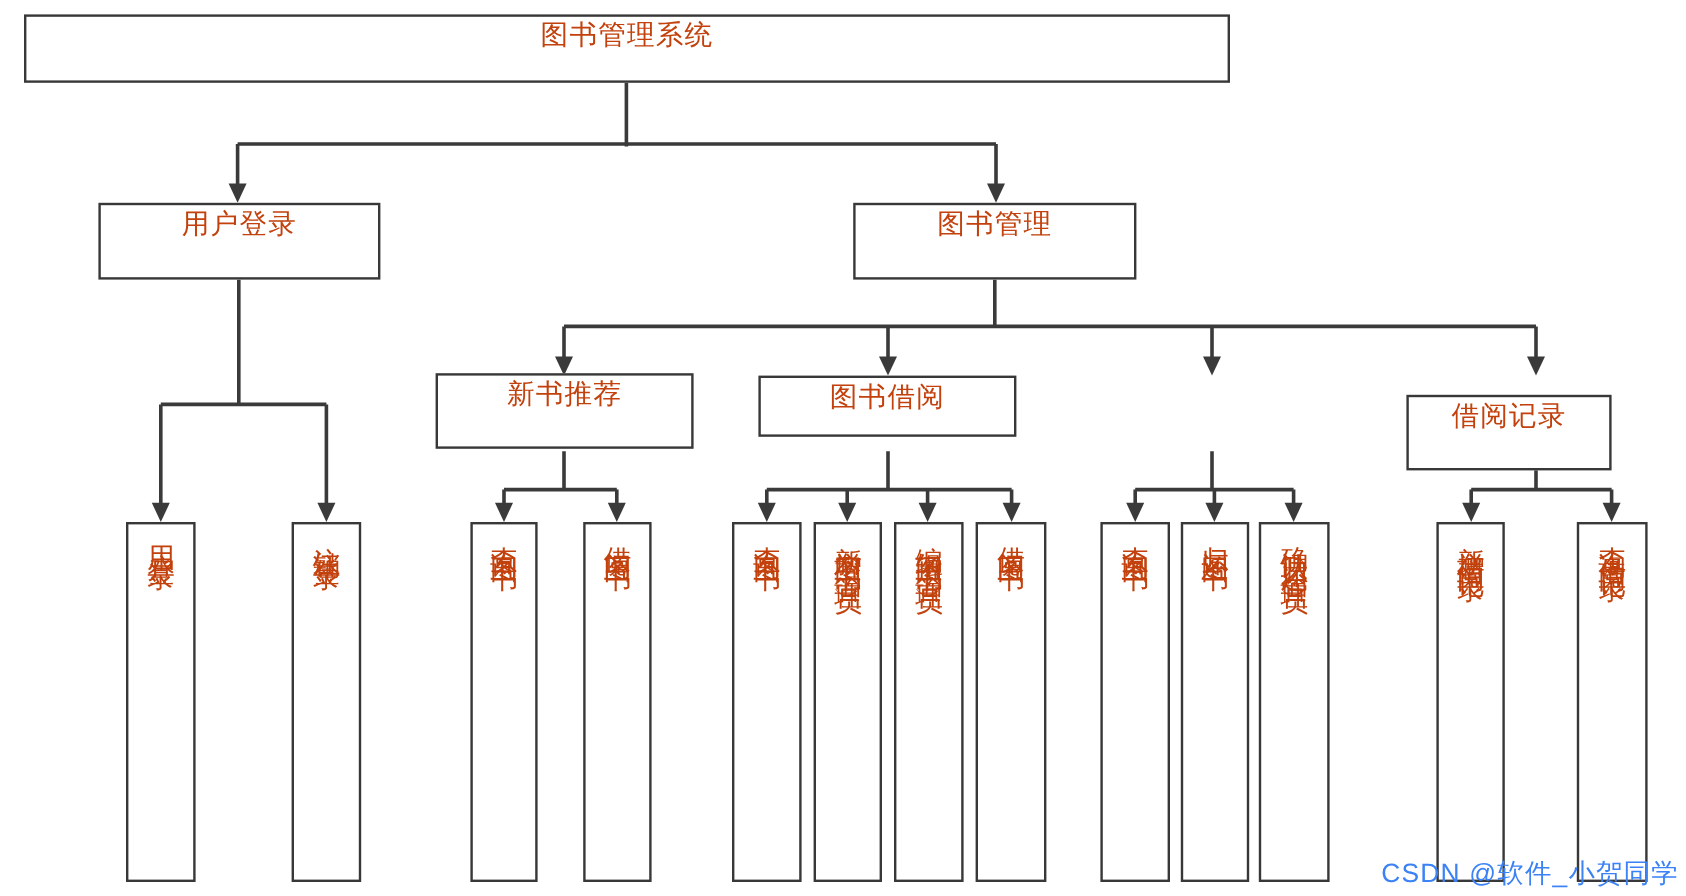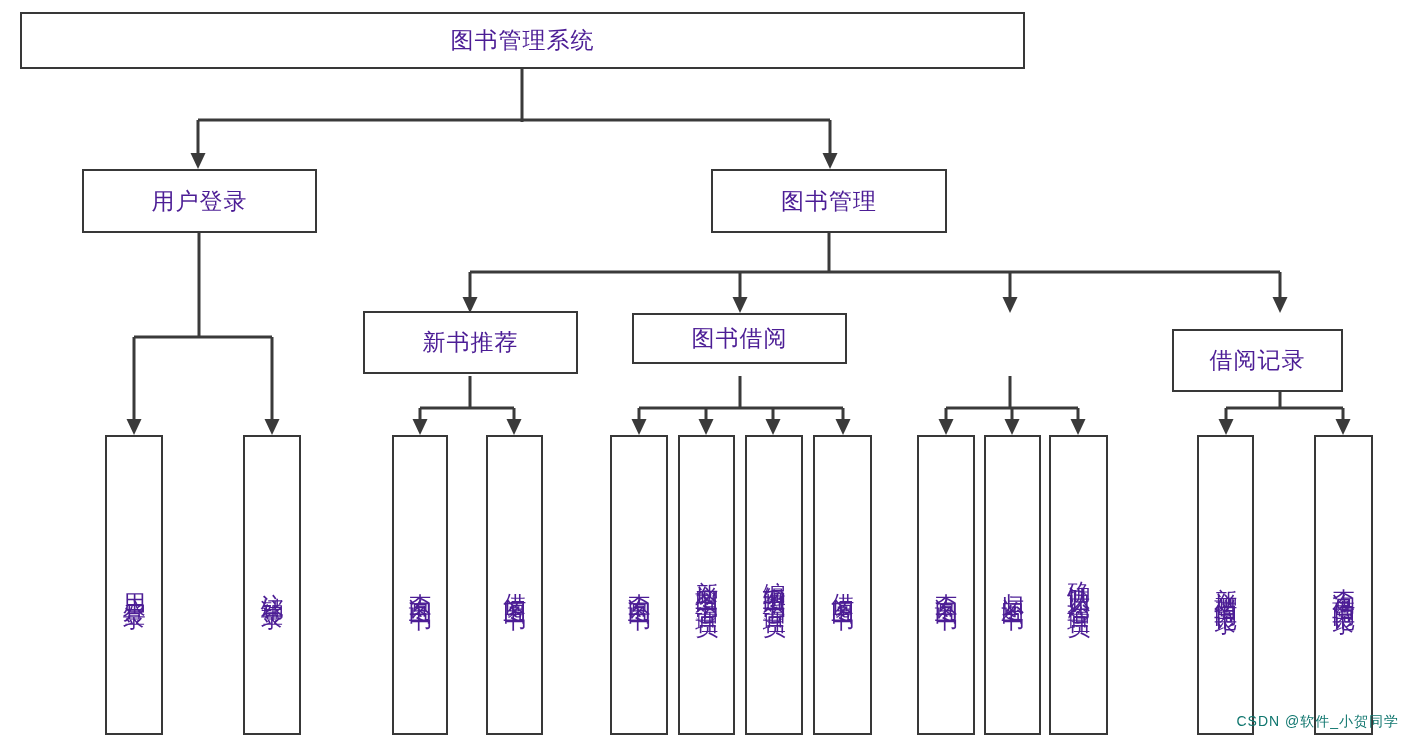--- a/index.html
+++ b/index.html
@@ -3,31 +3,31 @@
 <meta charset="utf-8">
 <style>
   html,body{margin:0;padding:0;background:#ffffff;}
   .canvas{
     position:relative;width:1405px;height:747px;background:#ffffff;overflow:hidden;
     font-family:"Liberation Sans","DejaVu Sans",sans-serif;
   }
   svg.wires{position:absolute;left:0;top:0;width:1405px;height:747px;z-index:1;}
   .node{
     position:absolute;box-sizing:border-box;background:#ffffff;
-    border:2.5px solid #383838;display:flex;align-items:center;justify-content:center;
-    color:#4c1d95;z-index:2;
+    border:2.5px solid #383838;display:flex;justify-content:center;
+    color:#c2410c;z-index:2;
   }
   .node .lbl{font-size:23px;letter-spacing:1px;white-space:nowrap;}
   .leaf .lbl{
     writing-mode:vertical-rl;text-orientation:mixed;
     letter-spacing:5px;line-height:1.1;white-space:nowrap;
   }
   .watermark{
     position:absolute;right:6px;top:713px;z-index:5;
-    font-size:14px;color:#0f766e;letter-spacing:1px;white-space:nowrap;
+    font-size:22px;color:#3b82f6;letter-spacing:1px;white-space:nowrap;
   }
 </style>
 </head>
 <body>
 
 <div class="canvas">
 
   <svg class="wires" viewBox="0 0 1405 747" xmlns="http://www.w3.org/2000/svg">
     <path fill="none" stroke="#3a3a3a" stroke-width="3" d="
       M522,69 V122

